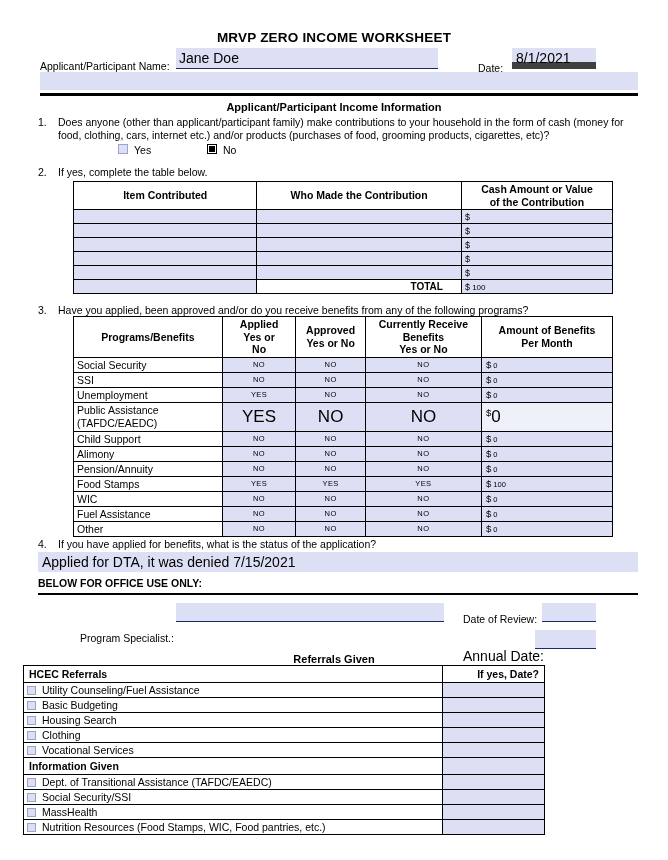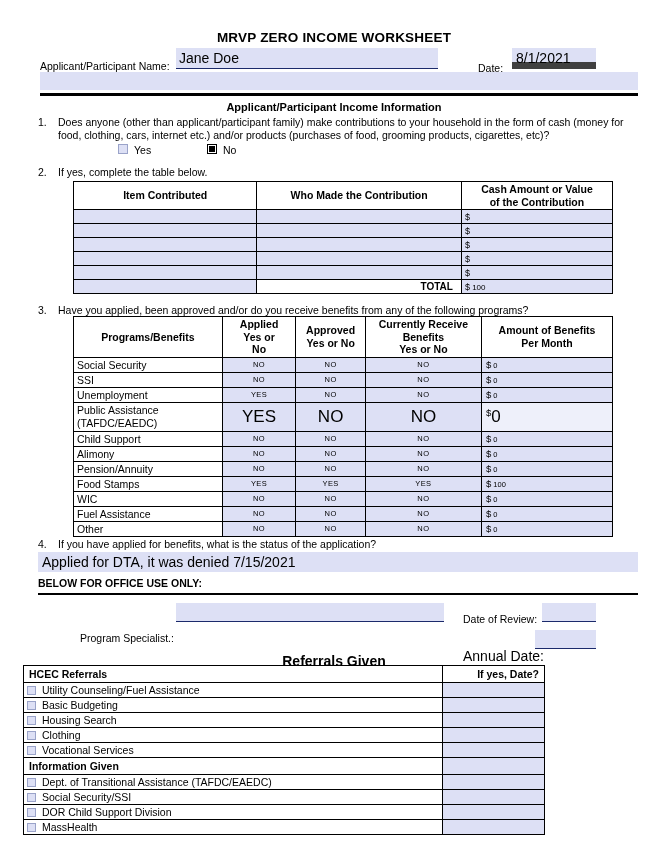--- a/index.html
+++ b/index.html
@@ -90,21 +90,21 @@
     background: #fff; line-height: 12.6px; padding: 1px 2px;
   }
 
   
   #contrib-table { left: 73px; top: 181px; width: 540px; }
   #contrib-table td { height: 13px; background: #dde0f5; }
   #contrib-table td.money { padding-left: 3px; font-size: 8px; vertical-align: middle; }
   #contrib-table td.money .dollar { font-size: 9px; }
   #contrib-table td.total {
     background: #fff; text-align: right; font-weight: bold;
-    font-size: 10px; padding-right: 8px;
+    font-size: 10px; padding-right: 18px;
   }
   #contrib-table td.blankrow { background: #dde0f5; }
 
   
   #benefits-table { left: 73px; top: 316px; width: 540px; }
   #benefits-table td { height: 14px; }
   #benefits-table td.prog {
     background: #fff; text-align: left; padding-left: 3px; font-size: 10.5px;
   }
   #benefits-table td.yn {
@@ -143,21 +143,21 @@
     position: absolute; left: 542px; top: 603px; width: 54px; height: 19px;
     border-bottom: 1px solid #1b2a6b; box-sizing: border-box;
   }
   .ad-label { position: absolute; left: 463px; top: 628px; font-size: 14px; margin-top: 20px; }
   .ad-field {
     position: absolute; left: 535px; top: 630px; width: 61px; height: 19px;
     border-bottom: 1px solid #1b2a6b; box-sizing: border-box;
   }
   .referrals-head {
     position: absolute; left: 0; top: 653px; width: 668px;
-    text-align: center; font-size: 14px; font-weight: bold;
+    text-align: center; font-size: 11px; font-weight: bold;
   }
 
   
   table.ref {
     position: absolute; border-collapse: collapse; font-size: 10.5px;
     width: 522px; left: 23px;
   }
   table.ref td, table.ref th { border: 1px solid #000; padding: 0; }
   table.ref th.sect {
     text-align: left; font-weight: bold; font-size: 10.5px;
@@ -425,23 +425,23 @@
     <tbody>
       <tr>
         <td class="item"><span class="rcb"></span><span>Dept. of Transitional Assistance (TAFDC/EAEDC)</span></td>
         <td class="datecell"></td>
       </tr>
       <tr>
         <td class="item"><span class="rcb"></span><span>Social Security/SSI</span></td>
         <td class="datecell"></td>
       </tr>
       <tr>
-        <td class="item"><span class="rcb"></span><span>DOR Child Support Division</span></td>
-        <td class="datecell"></td>
-      </tr>
-      <tr>
         <td class="item"><span class="rcb"></span><span>MassHealth</span></td>
+        <td class="datecell"></td>
+      </tr>
+      <tr>
+        <td class="item"><span class="rcb"></span><span>Nutrition Resources (Food Stamps, WIC, Food pantries, etc.)</span></td>
         <td class="datecell"></td>
       </tr>
     </tbody>
   </table>
 
 </div>
 
 </body></html>

